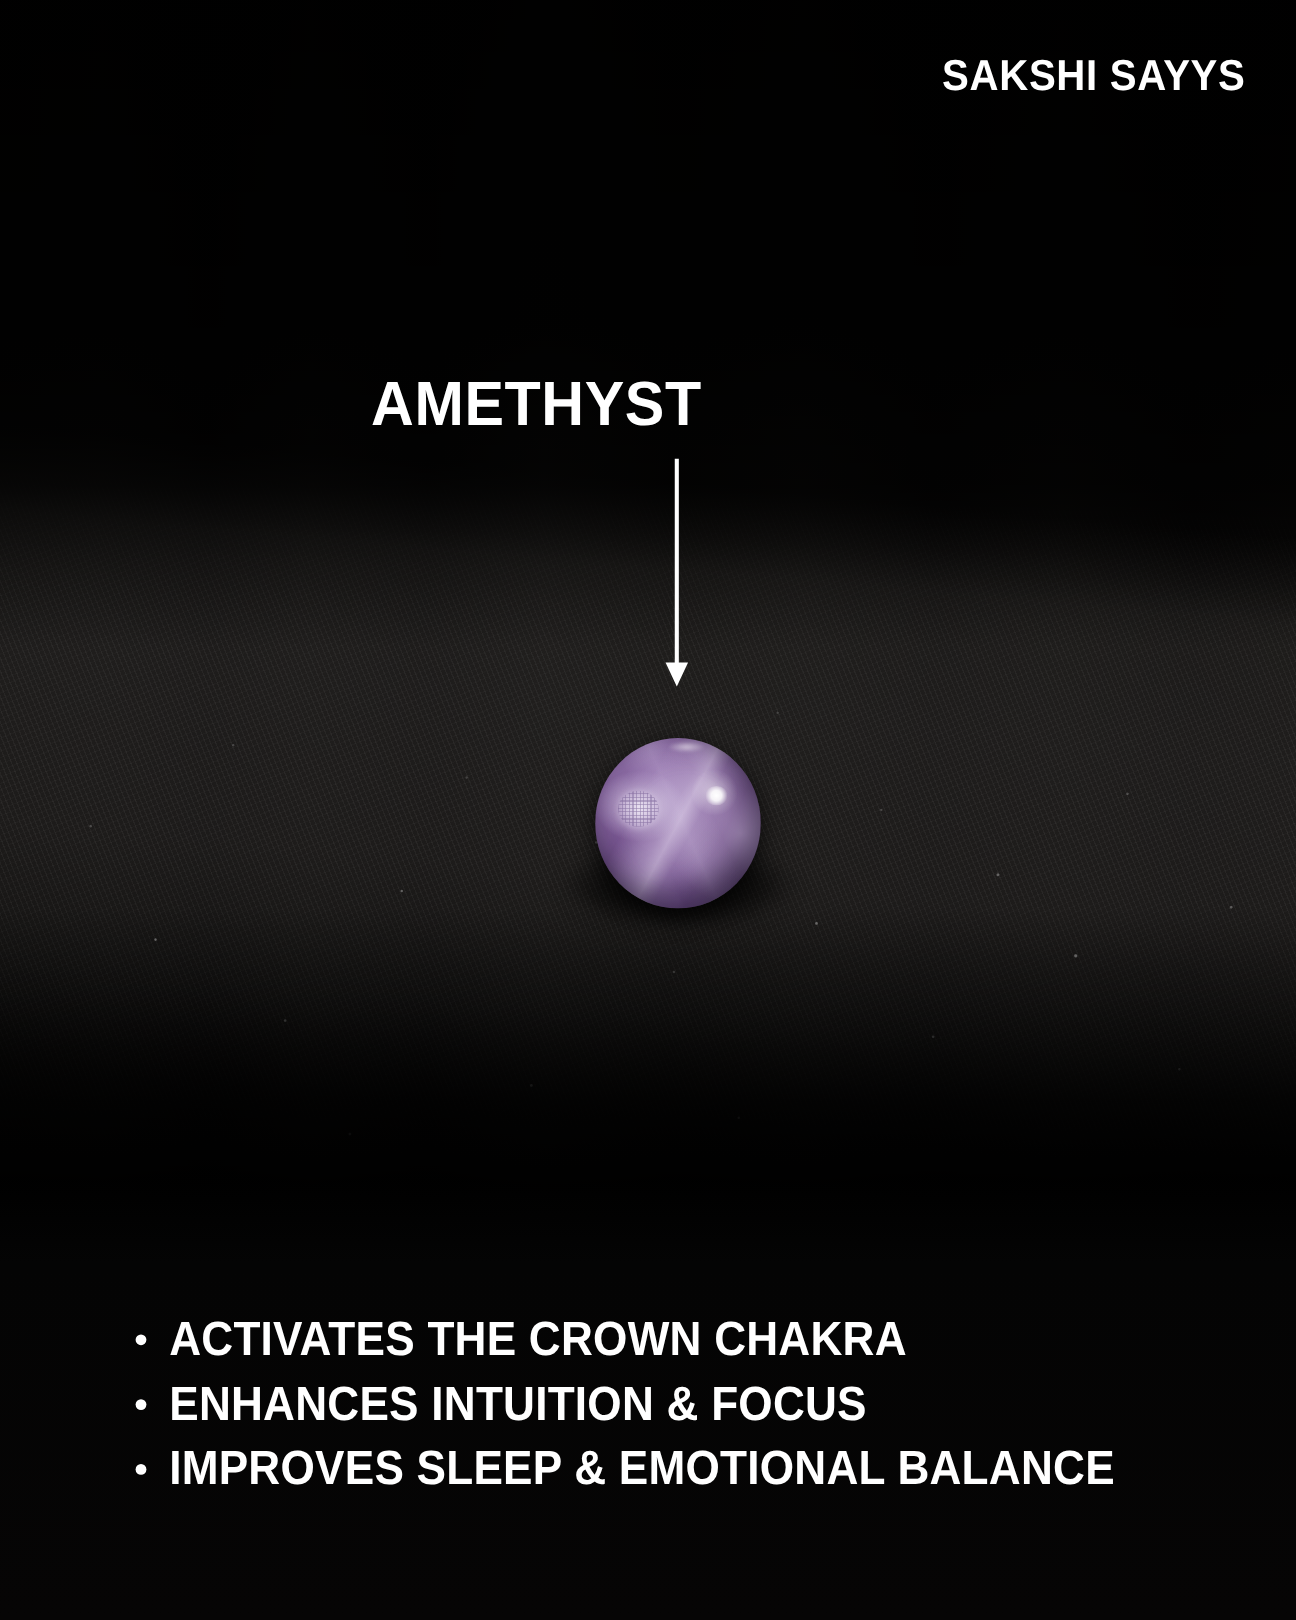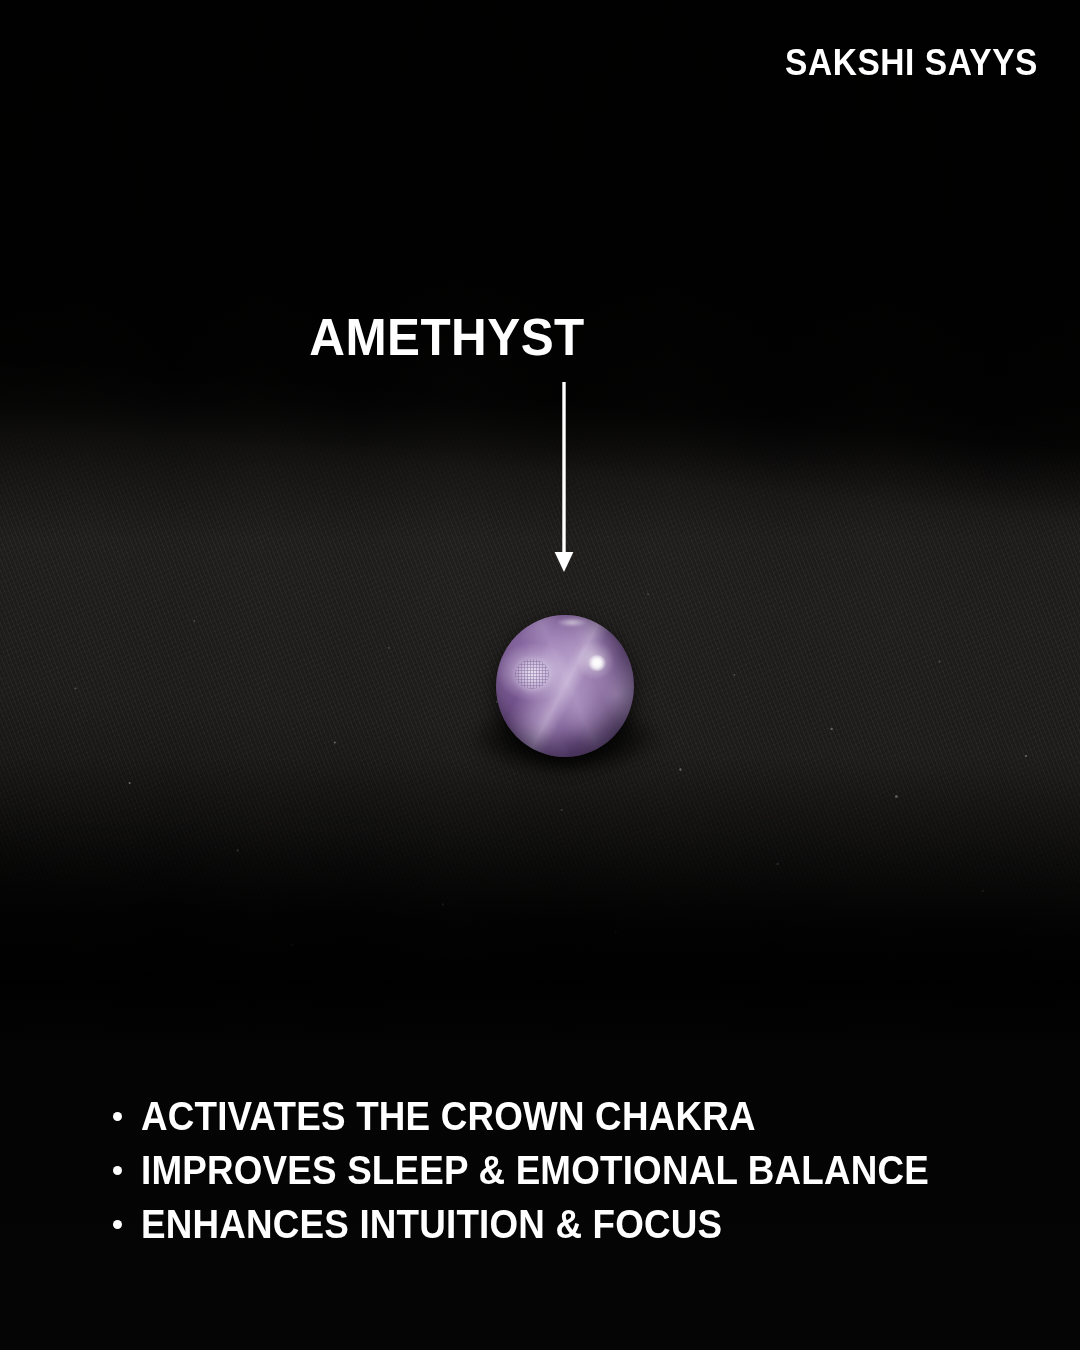--- a/index.html
+++ b/index.html
@@ -335,24 +335,24 @@
 
   <div class="benefits">
 
     <div class="benefit-row">
       <div class="benefit-dot"></div>
       <div class="benefit-text">ACTIVATES THE CROWN CHAKRA</div>
     </div>
 
     <div class="benefit-row">
       <div class="benefit-dot"></div>
+      <div class="benefit-text">ENHANCES INTUITION &amp; FOCUS</div>
+    </div>
+
+    <div class="benefit-row">
+      <div class="benefit-dot"></div>
       <div class="benefit-text">IMPROVES SLEEP &amp; EMOTIONAL BALANCE</div>
     </div>
 
-    <div class="benefit-row">
-      <div class="benefit-dot"></div>
-      <div class="benefit-text">ENHANCES INTUITION &amp; FOCUS</div>
-    </div>
-
 
   </div>
 
 </div>
 
 </body></html>

